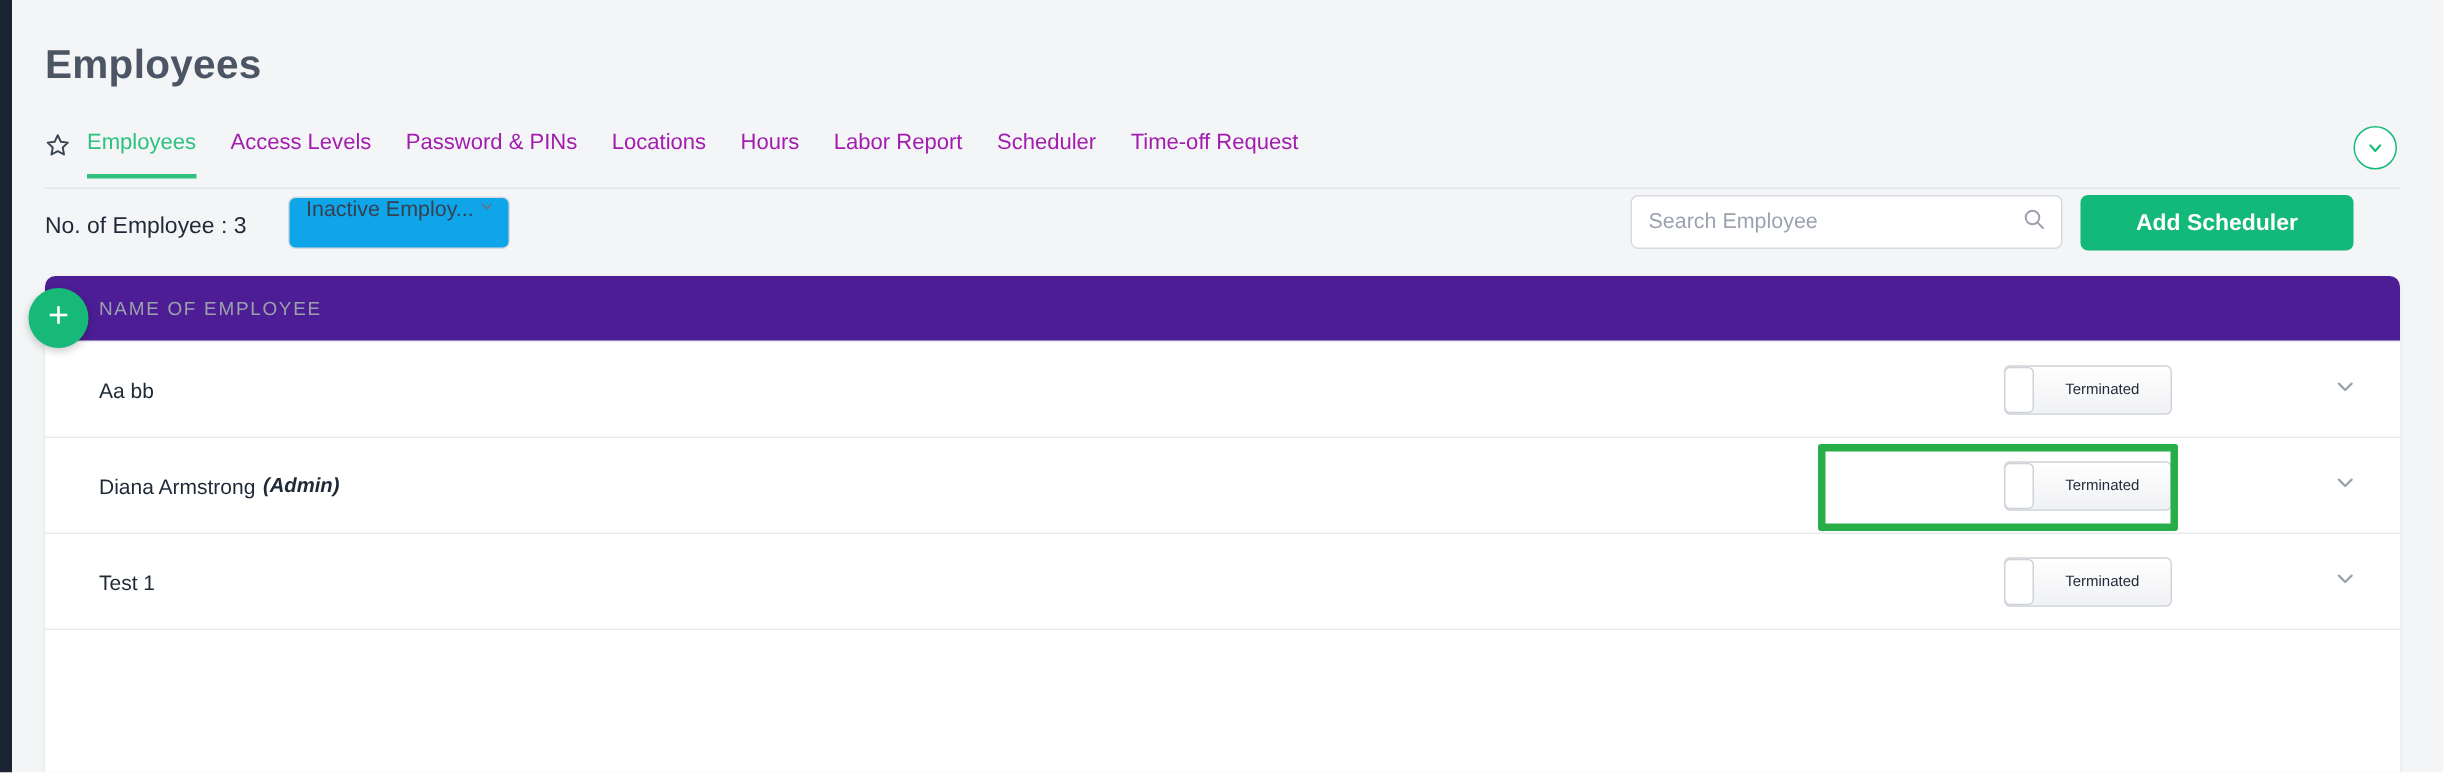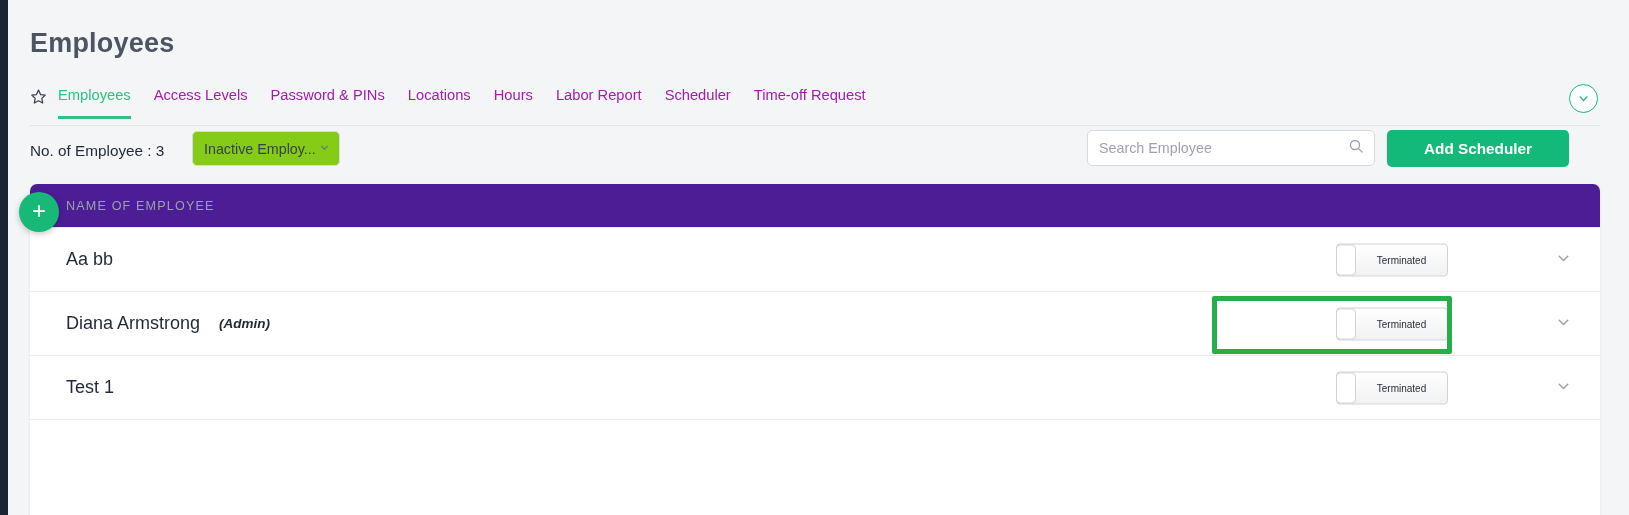--- a/index.html
+++ b/index.html
@@ -98,25 +98,24 @@
     position: absolute;
     left: 0; top: 14px;
     font-size: 15.3px;
     color: #1f2937;
     white-space: nowrap;
   }
   .status-select {
     position: absolute;
     left: 162px; top: 3px;
     width: 148px; height: 35px;
-    background: #84cc16;
+    background: #0ea5e9;
     border: 1px solid #d7dadf;
     border-radius: 5px;
     display: flex;
-    align-items: center;
     padding: 0 9px 0 11px;
     cursor: pointer;
   }
   .status-select .sel-text {
     flex: 1;
     font-size: 14.3px;
     color: #374151;
     white-space: nowrap;
     overflow: hidden;
   }
@@ -204,30 +203,30 @@
 
   .trow {
     height: 64px;
     border-bottom: 1px solid #e8eaed;
     display: flex;
     align-items: center;
     position: relative;
     padding-left: 36px;
   }
   .emp-name {
-    font-size: 18px;
+    font-size: 14px;
     color: #1f2937;
     white-space: nowrap;
   }
   .emp-role {
     font-size: 13.5px;
     font-style: italic;
     font-weight: bold;
     color: #1f2937;
-    margin-left: 19px;
+    margin-left: 5px;
   }
 
   .term-toggle {
     position: absolute;
     right: 152px; top: 50%;
     transform: translateY(-50%);
     width: 112px; height: 33px;
     border: 1px solid #cfd3d8;
     border-radius: 4px;
     background: linear-gradient(180deg,#ffffff 0%,#f0f1f3 100%);

